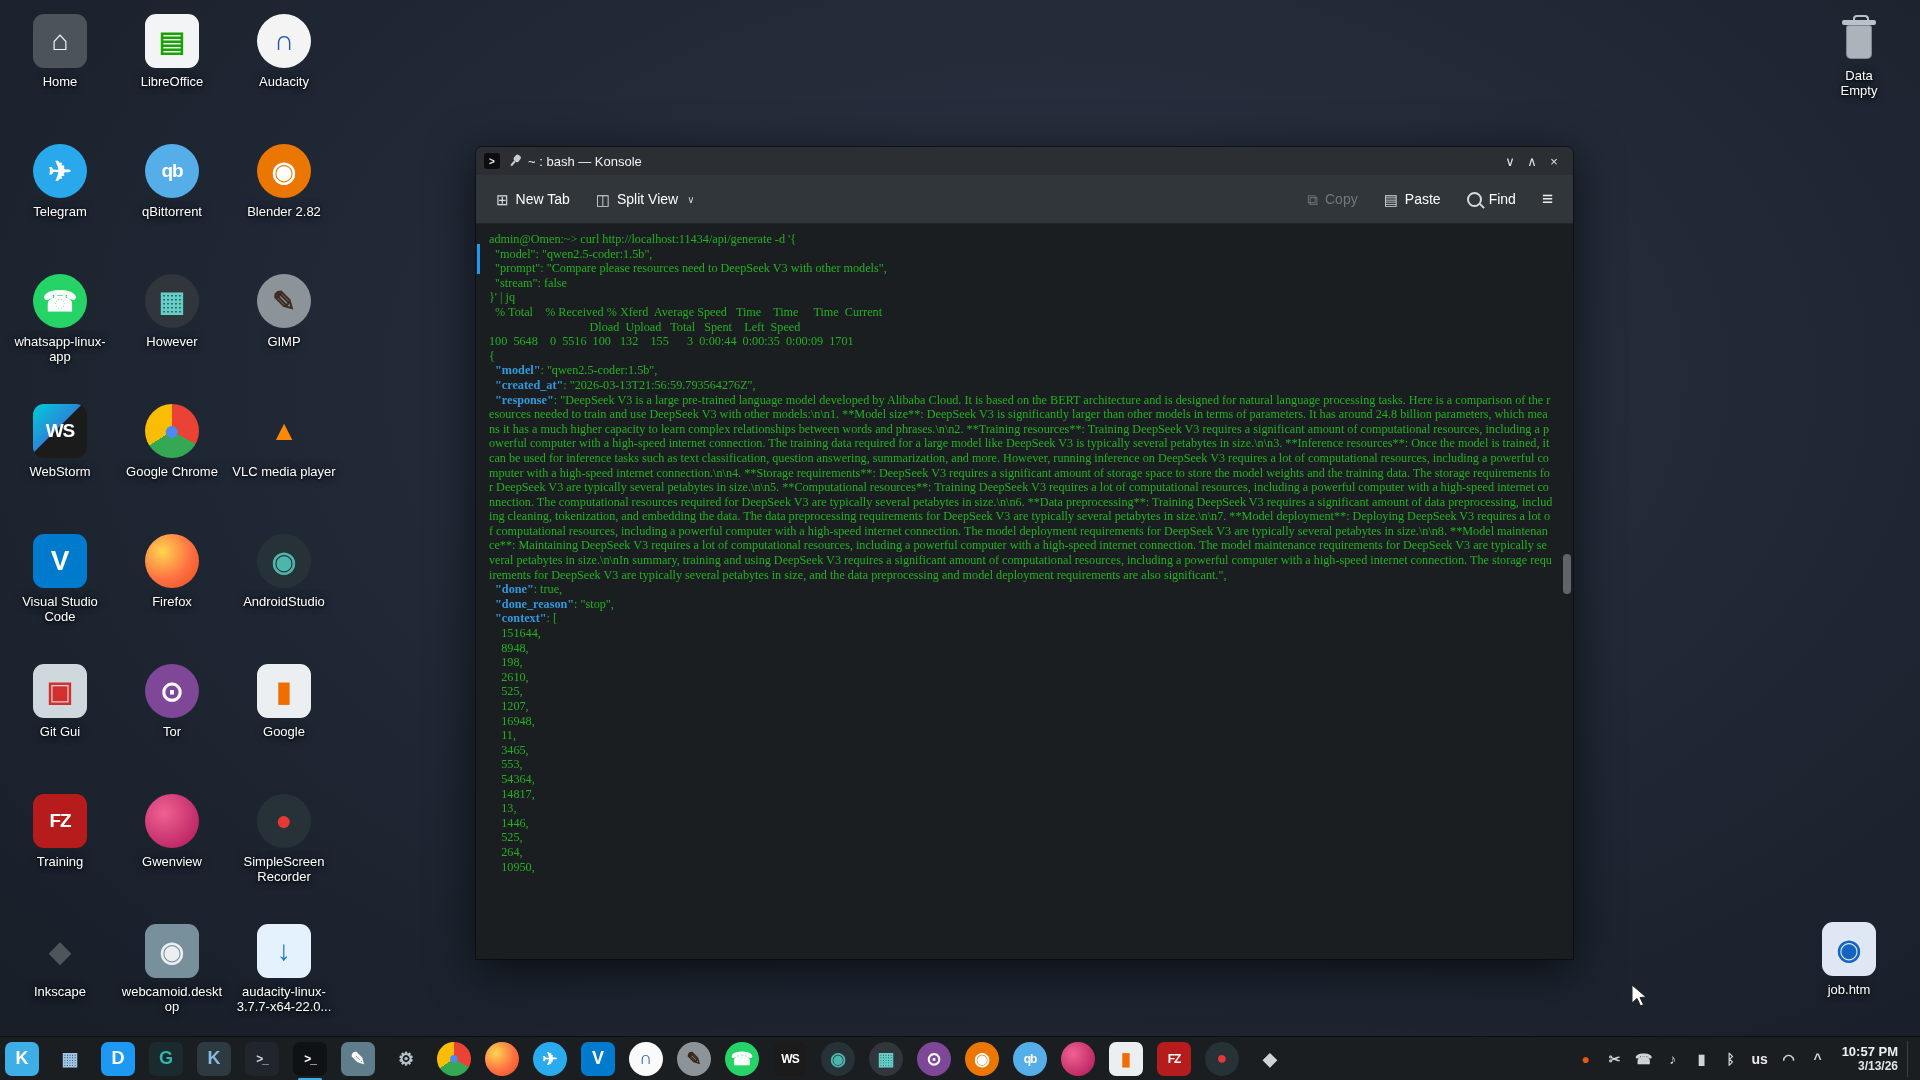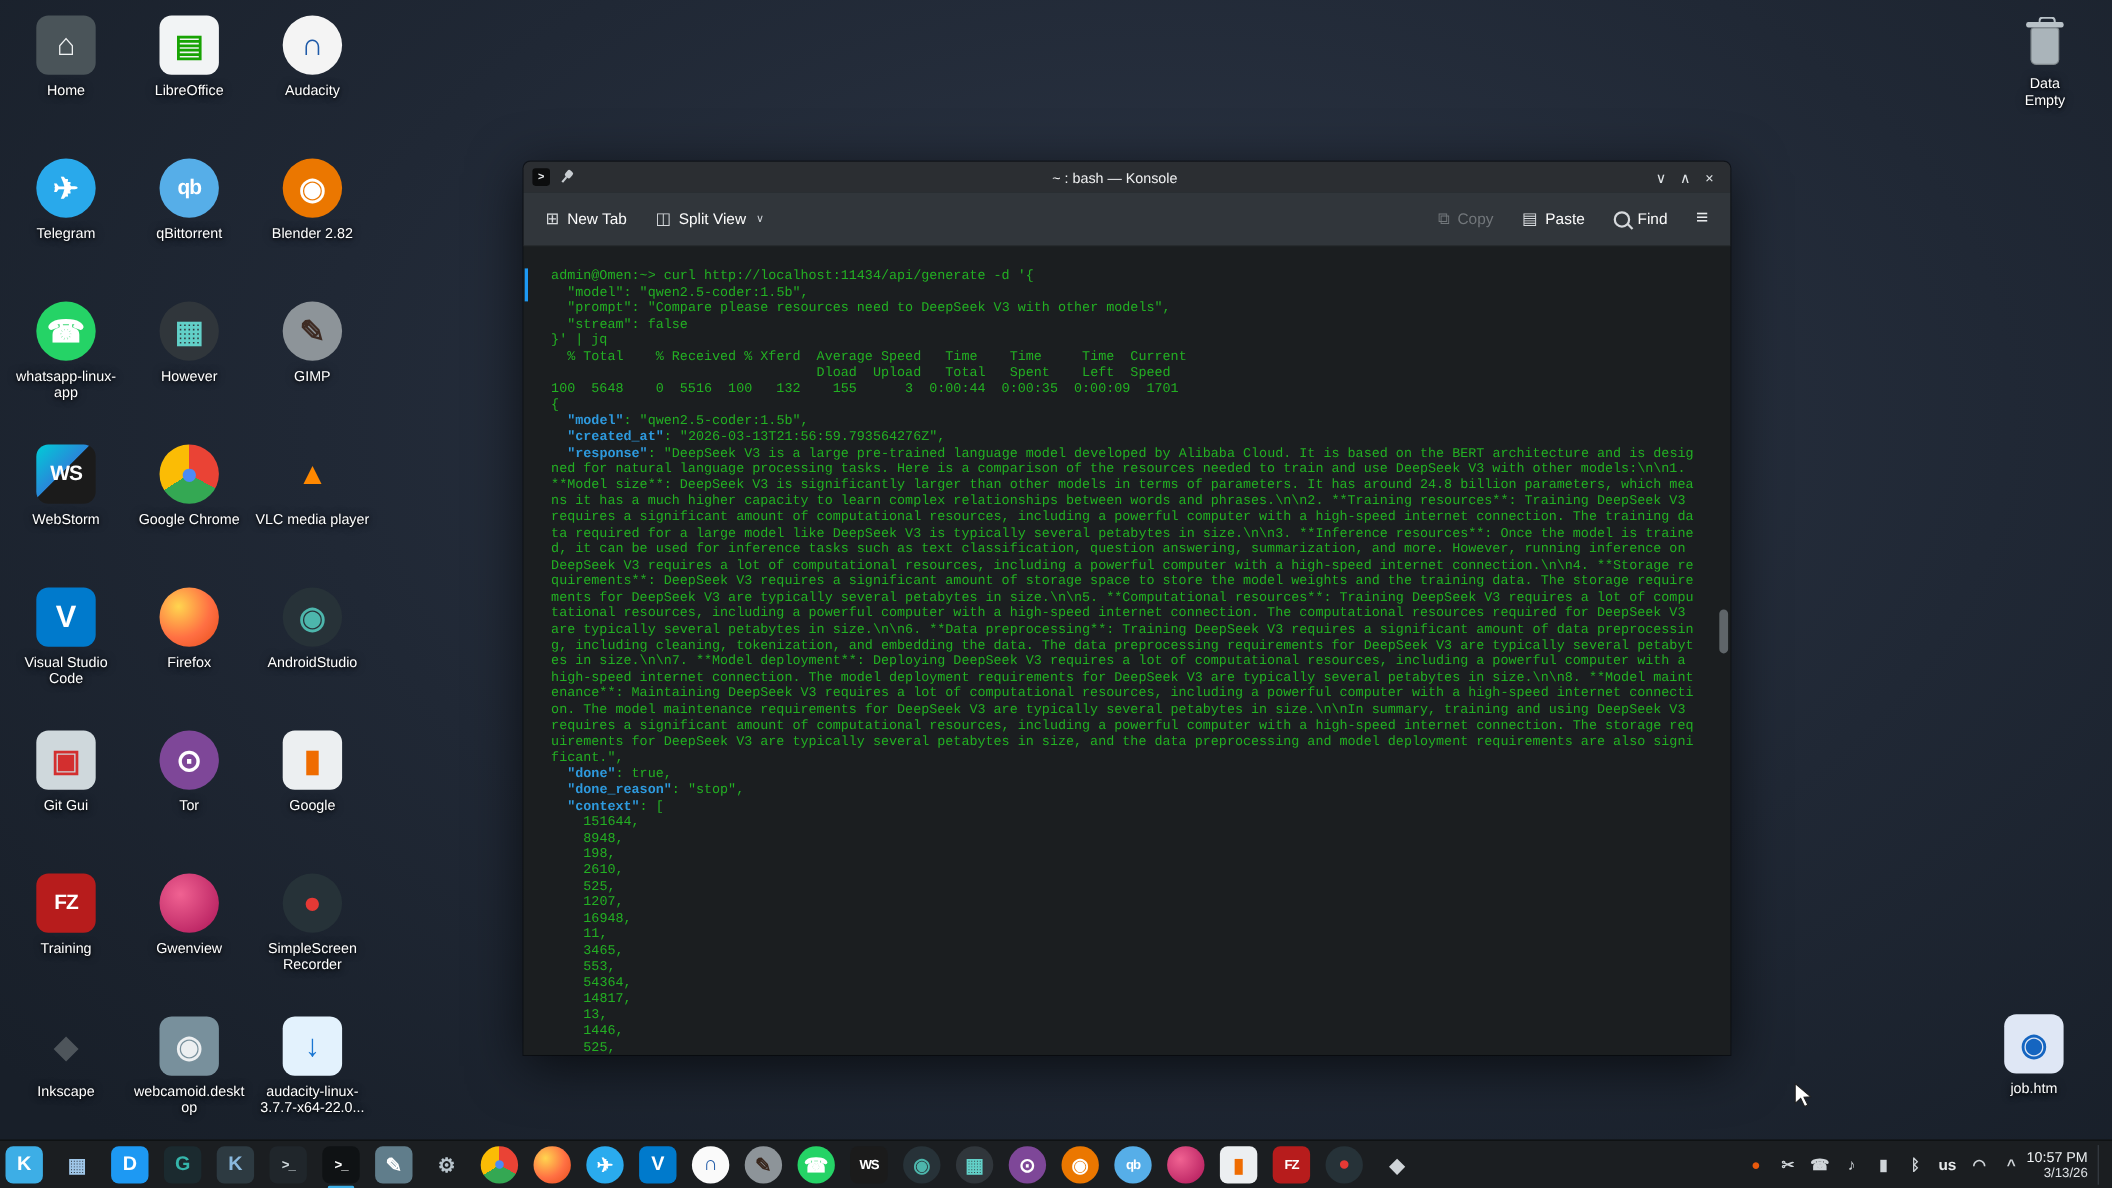--- a/index.html
+++ b/index.html
@@ -31,50 +31,50 @@
   .window{position:absolute;left:476px;top:147px;width:1097px;height:812px;background:#1c1f22;
     border-radius:6px 6px 0 0;box-shadow:0 10px 48px rgba(0,0,0,.65),0 0 0 1px rgba(0,0,0,.45);
     display:flex;flex-direction:column;}
   .titlebar{height:28px;background:#2b2e32;border-radius:6px 6px 0 0;display:flex;align-items:center;
     padding:0 8px;color:#eff0f1;font-size:13px;}
   .win-icon{width:16px;height:16px;background:#0c0d0e;border-radius:3px;color:#e8eaec;font-size:10px;font-weight:bold;
     display:flex;align-items:center;justify-content:center;margin-right:8px;}
   .pin{width:14px;height:14px;position:relative;transform:rotate(40deg);margin-right:6px;}
   .pin::before{content:"";position:absolute;left:4px;top:0;width:6px;height:7px;background:#c8cdd1;border-radius:2px;}
   .pin::after{content:"";position:absolute;left:6px;top:7px;width:2px;height:6px;background:#c8cdd1;}
-  .win-title{flex:1;text-align:center;color:#f0f1f2;}
+  .win-title{flex:1;color:#f0f1f2;}
   .win-btn{width:22px;text-align:center;font-size:13px;color:#dfe3e6;cursor:pointer;}
   .toolbar{height:48px;background:#31363b;display:flex;align-items:center;padding:0 10px;gap:6px;border-bottom:1px solid #24272a;}
   .tb-btn{display:flex;align-items:center;gap:7px;color:#fcfcfc;font-size:14px;padding:8px 10px;border-radius:4px;cursor:pointer;}
   .tb-ic{font-size:15px;color:#d7dadd;line-height:1;}
   .chev{font-size:10px;color:#cfd4d8;margin-left:2px;}
   .disabled, .disabled .tb-ic{color:#72777b !important;}
   .spacer{flex:1;}
   .hamburger{font-size:19px;color:#e8eaec;padding:6px 10px;cursor:pointer;}
   .mag{width:11px;height:11px;border:2px solid #d7dadd;border-radius:50%;position:relative;display:inline-block;}
   .mag::after{content:"";position:absolute;width:6px;height:2px;background:#d7dadd;transform:rotate(45deg);right:-5px;bottom:-2px;}
   
   .term{flex:1;position:relative;overflow:hidden;background:#1b1e20;}
-  #term-pre{margin:16px;padding:4px 16px 4px 9px;font-family:Liberation Mono, monospace;
+  #term-pre{margin:4px;padding:4px 16px 4px 9px;font-family:Liberation Serif, serif;
     font-size:12.2px;line-height:14.6px;color:#23b023;white-space:pre-wrap;word-break:break-all;}
   .tc-g{color:#23b023;}
   .tc-b{color:#2e9ade;font-weight:bold;}
   .ps2bar{position:absolute;left:1px;top:20px;width:3px;height:30px;background:#1d99f3;}
   .term-thumb{position:absolute;right:2px;top:330px;width:8px;height:40px;background:#5f6569;border-radius:4px;cursor:pointer;}
   
   .taskbar{position:absolute;left:0;bottom:0;width:1920px;height:44px;background:#1b1e21;border-top:1px solid #0b0d0f;
     display:flex;align-items:center;padding:0 5px;box-sizing:border-box;}
   .task-icons{display:flex;align-items:center;gap:14px;}
   .ttile{width:34px;height:34px;border-radius:7px;font-size:18px;position:relative;flex:none;cursor:pointer;}
   .ttile.small-glyph{font-size:12px !important;}
   .task-item{position:relative;display:flex;}
   .task-item.active::after{content:"";position:absolute;left:5px;right:5px;bottom:-5px;height:3px;background:#3daee6;border-radius:2px;}
   .tray{margin-left:auto;display:flex;align-items:center;gap:9px;padding-right:4px;}
   .tray-ic{min-width:20px;text-align:center;font-size:14px;color:#cfd4d8;cursor:pointer;}
-  .clock{text-align:right;line-height:15px;cursor:pointer;}
+  .clock{text-align:right;line-height:15px;margin-left:10px;cursor:pointer;font-weight:bold;}
   .clock-time{font-size:13px;color:#eef1f3;}
   .clock-date{font-size:12px;color:#dfe3e6;}
   .show-desktop{width:7px;height:36px;border-left:1px solid #3a4046;margin-left:9px;cursor:pointer;}
   
   .mouse{position:absolute;left:1630px;top:984px;}
 </style>
 </head>
 <body>
 
 <div class="desktop-grid">

